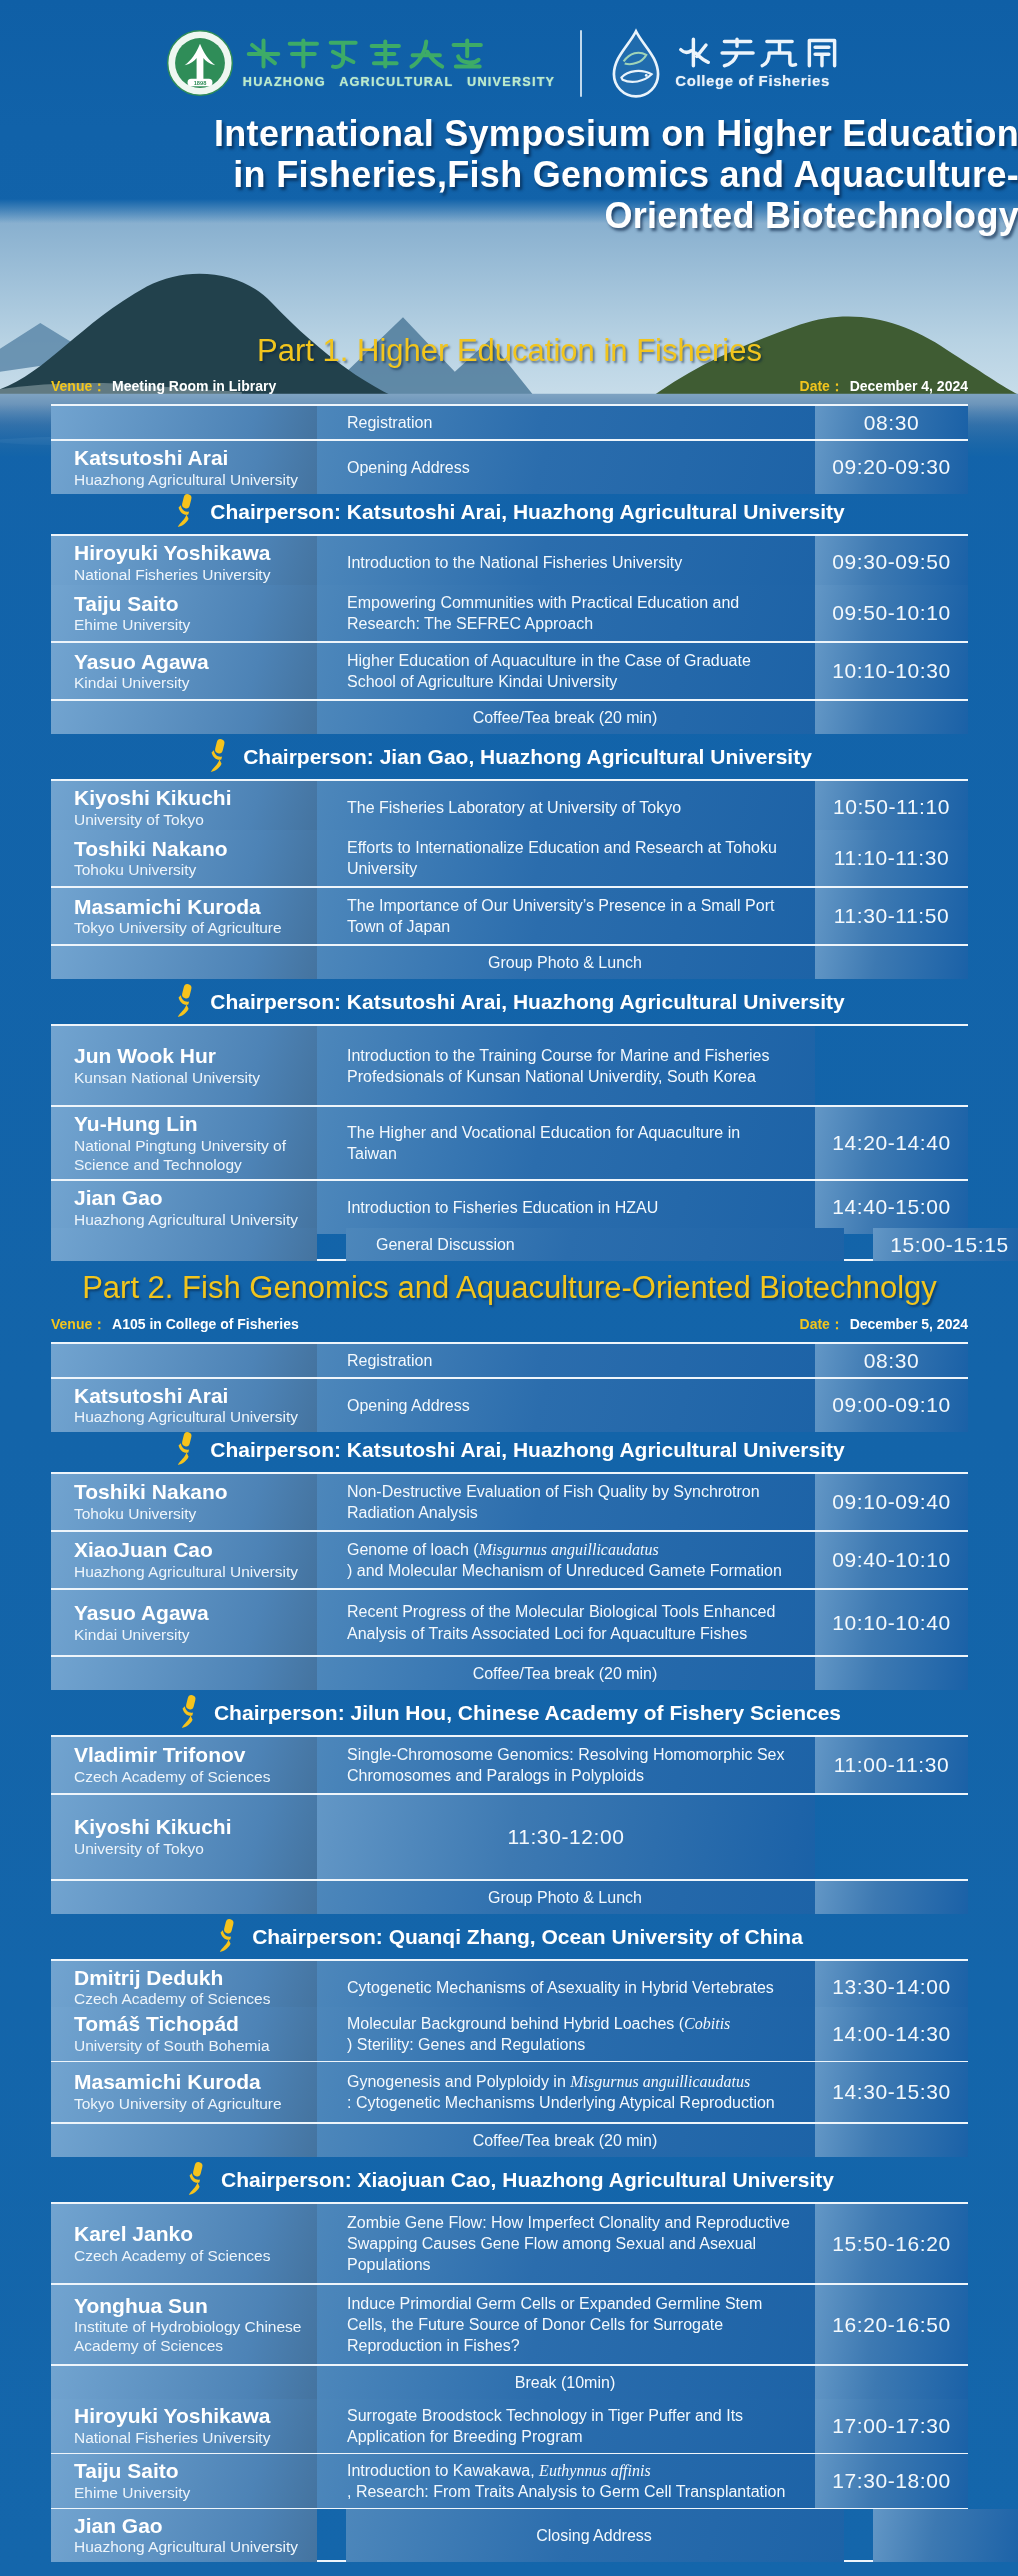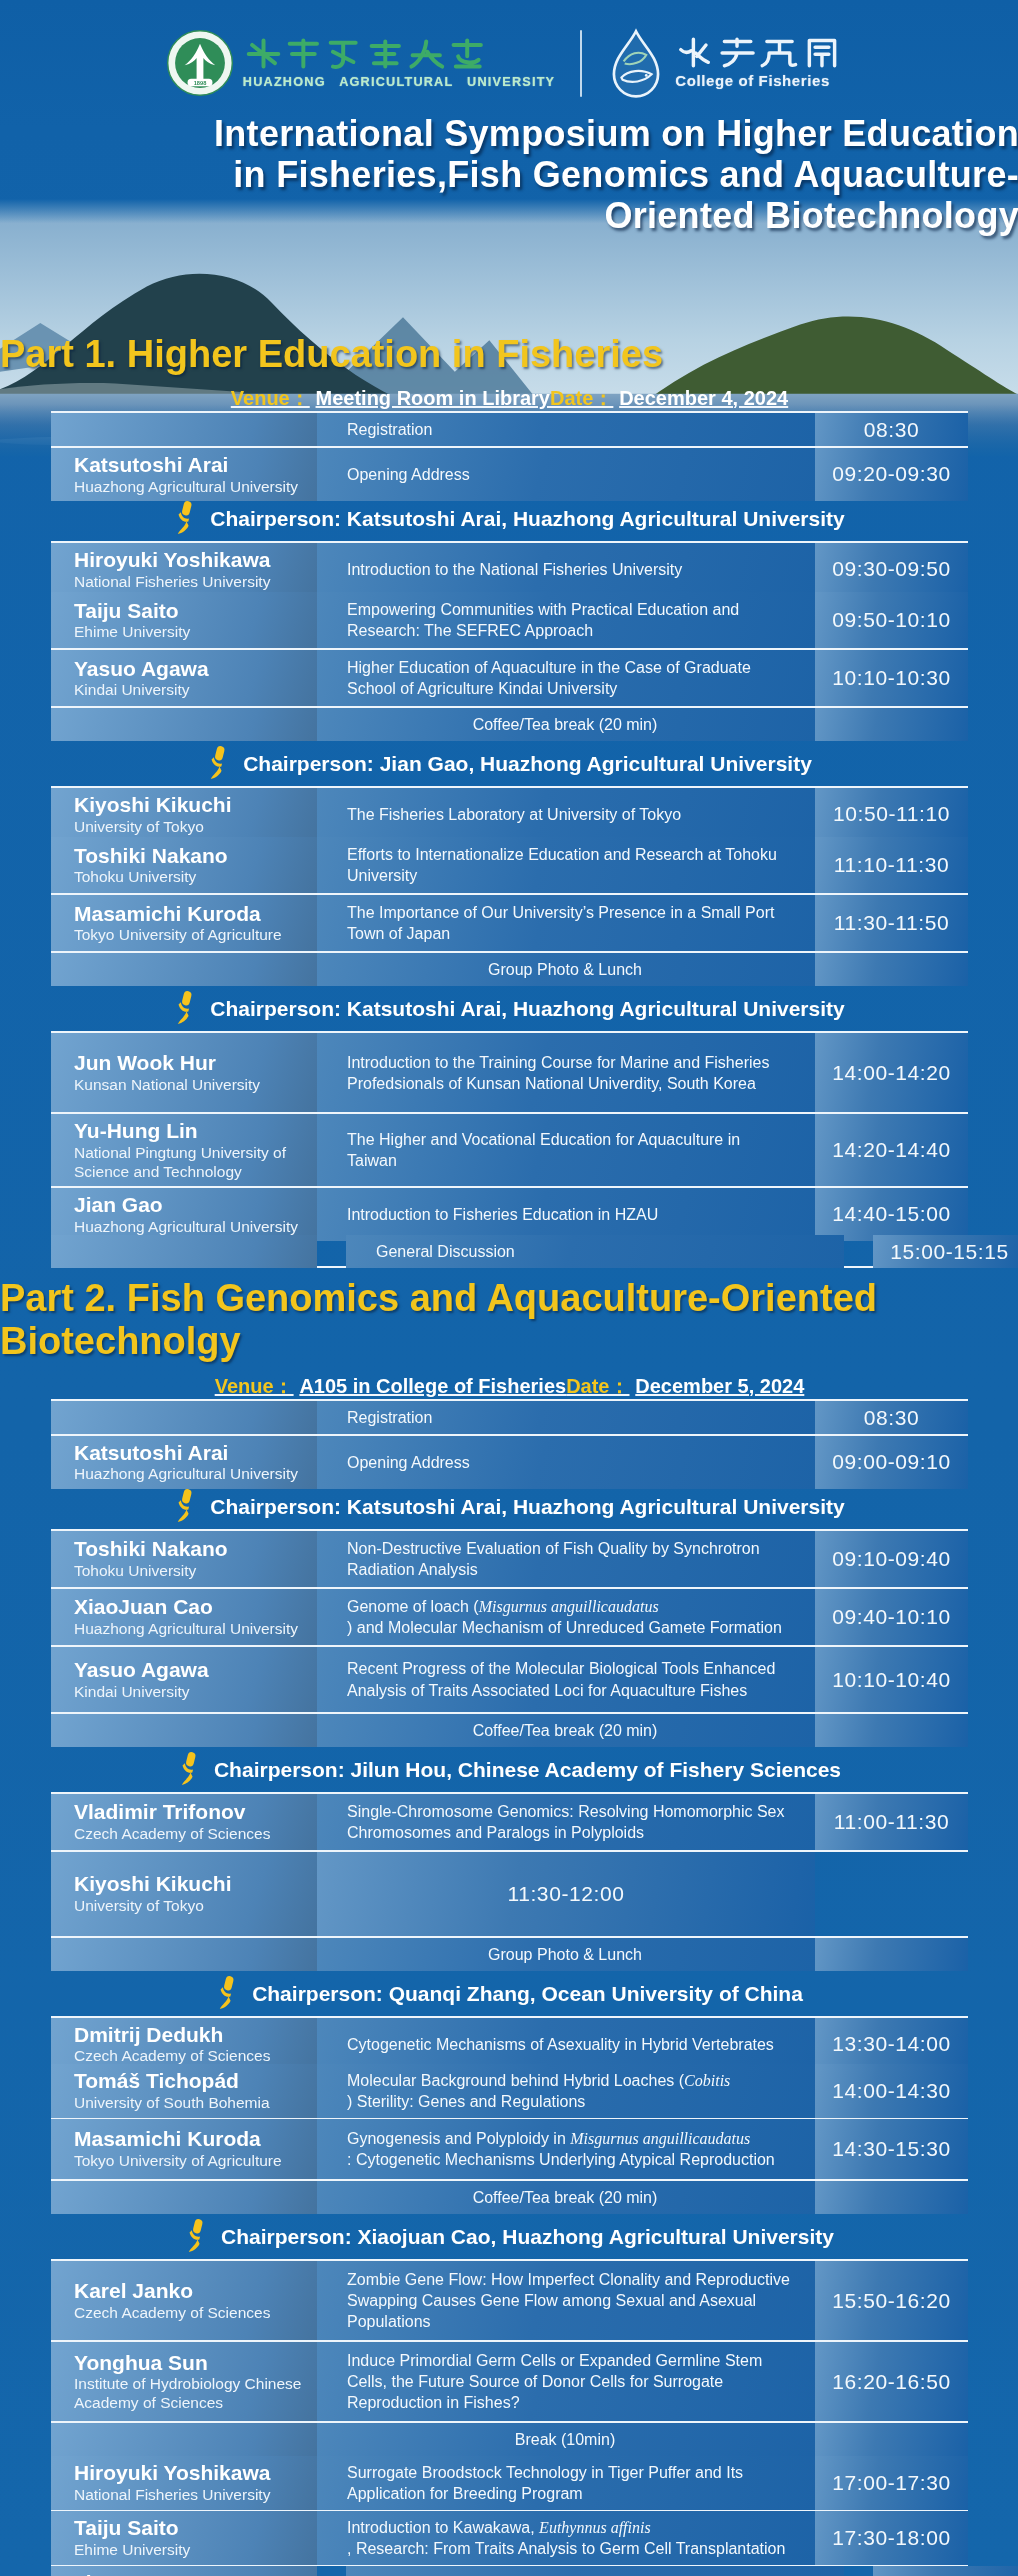--- a/index.html
+++ b/index.html
@@ -19,26 +19,26 @@
   .logo-col{display:flex;flex-direction:column;align-items:flex-start;gap:4.6px;}
   .cn-strokes{display:block;}
   .logo-en-left{font-size:12.7px;font-weight:bold;letter-spacing:1.2px;word-spacing:9.2px;color:#b9ecca;text-shadow:0 0 1.2px rgba(255,255,255,.6);}
   .logo-en-right{font-size:15px;font-weight:bold;letter-spacing:0.6px;color:#eaf3fb;text-shadow:0 0 1.2px rgba(255,255,255,.5);}
   .logo-sep{width:2.3px;height:67px;background:rgba(225,238,249,.85);border-radius:1.2px;margin:0 7px;}
   .drop{width:60px;height:70px;}
   
   .main-title{margin-top:11.5px;text-align:right;font-weight:bold;font-size:36px;line-height:41px;color:#ffffff;
     text-shadow:2.3px 2.9px 2.9px rgba(4,28,62,.6);letter-spacing:0.3px;}
   
-  .part-title{margin:0;text-align:left;font-size:38px;font-weight:bold;color:#f2c51d;
+  .part-title{margin:0;text-align:center;font-size:31px;font-weight:normal;color:#f2c51d;
     text-shadow:1.7px 2.3px 2.3px rgba(6,30,60,.55);}
   .part1-title{padding-top:97px;}
   .part2-title{padding-top:9.2px;}
-  .venue-row{width:917px;margin:9.2px auto 0;display:flex;justify-content:center;align-items:baseline;
-    font-size:20px;font-weight:bold;height:26.5px;text-decoration:underline;}
+  .venue-row{width:917px;margin:9.2px auto 0;display:flex;justify-content:space-between;align-items:baseline;
+    font-size:14px;font-weight:bold;height:26.5px;}
   .vlab{color:#f2c51d;}
   .vval{color:#ffffff;margin-left:5.8px;}
   .schedule{width:917px;margin:0 auto;}
   
   .t-row{display:grid;grid-template-columns:266px 498px 153px;box-sizing:border-box;border-top:2.3px solid #eef5fb;}
   .t-row.last{border-bottom:2.3px solid #eef5fb;gap:29px;}
   .cell{box-sizing:border-box;}
   .c-speaker{background:linear-gradient(108deg,#72a4d0 0%,#5档 100%);
     background:linear-gradient(108deg,#72a4d0 0%,#4d83b6 75%,#44739f 100%);
     display:flex;flex-direction:column;justify-content:center;padding:4.6px 14px 4.6px 23px;}
@@ -286,21 +286,20 @@
             <span class="chair-label">Chairperson: Katsutoshi Arai, Huazhong Agricultural University</span>
           </div>
           <div class="t-row" style="height: 81px;">
             <div class="cell c-speaker">
               <div class="sp-name">Jun Wook Hur</div>
               <div class="sp-aff">Kunsan National University</div>
             </div>
             <div class="cell c-title">
               <span>Introduction to the Training Course for Marine and Fisheries Profedsionals of Kunsan National Univerdity, South Korea</span>
             </div>
-            <div class="cell c-time">14:00-14:20</div>
           </div>
           <div class="t-row" style="height: 74px;">
             <div class="cell c-speaker">
               <div class="sp-name">Yu-Hung Lin</div>
               <div class="sp-aff">National Pingtung University of Science and Technology</div>
             </div>
             <div class="cell c-title">
               <span>The Higher and Vocational Education for Aquaculture in Taiwan</span>
             </div>
             <div class="cell c-time">14:20-14:40</div>

